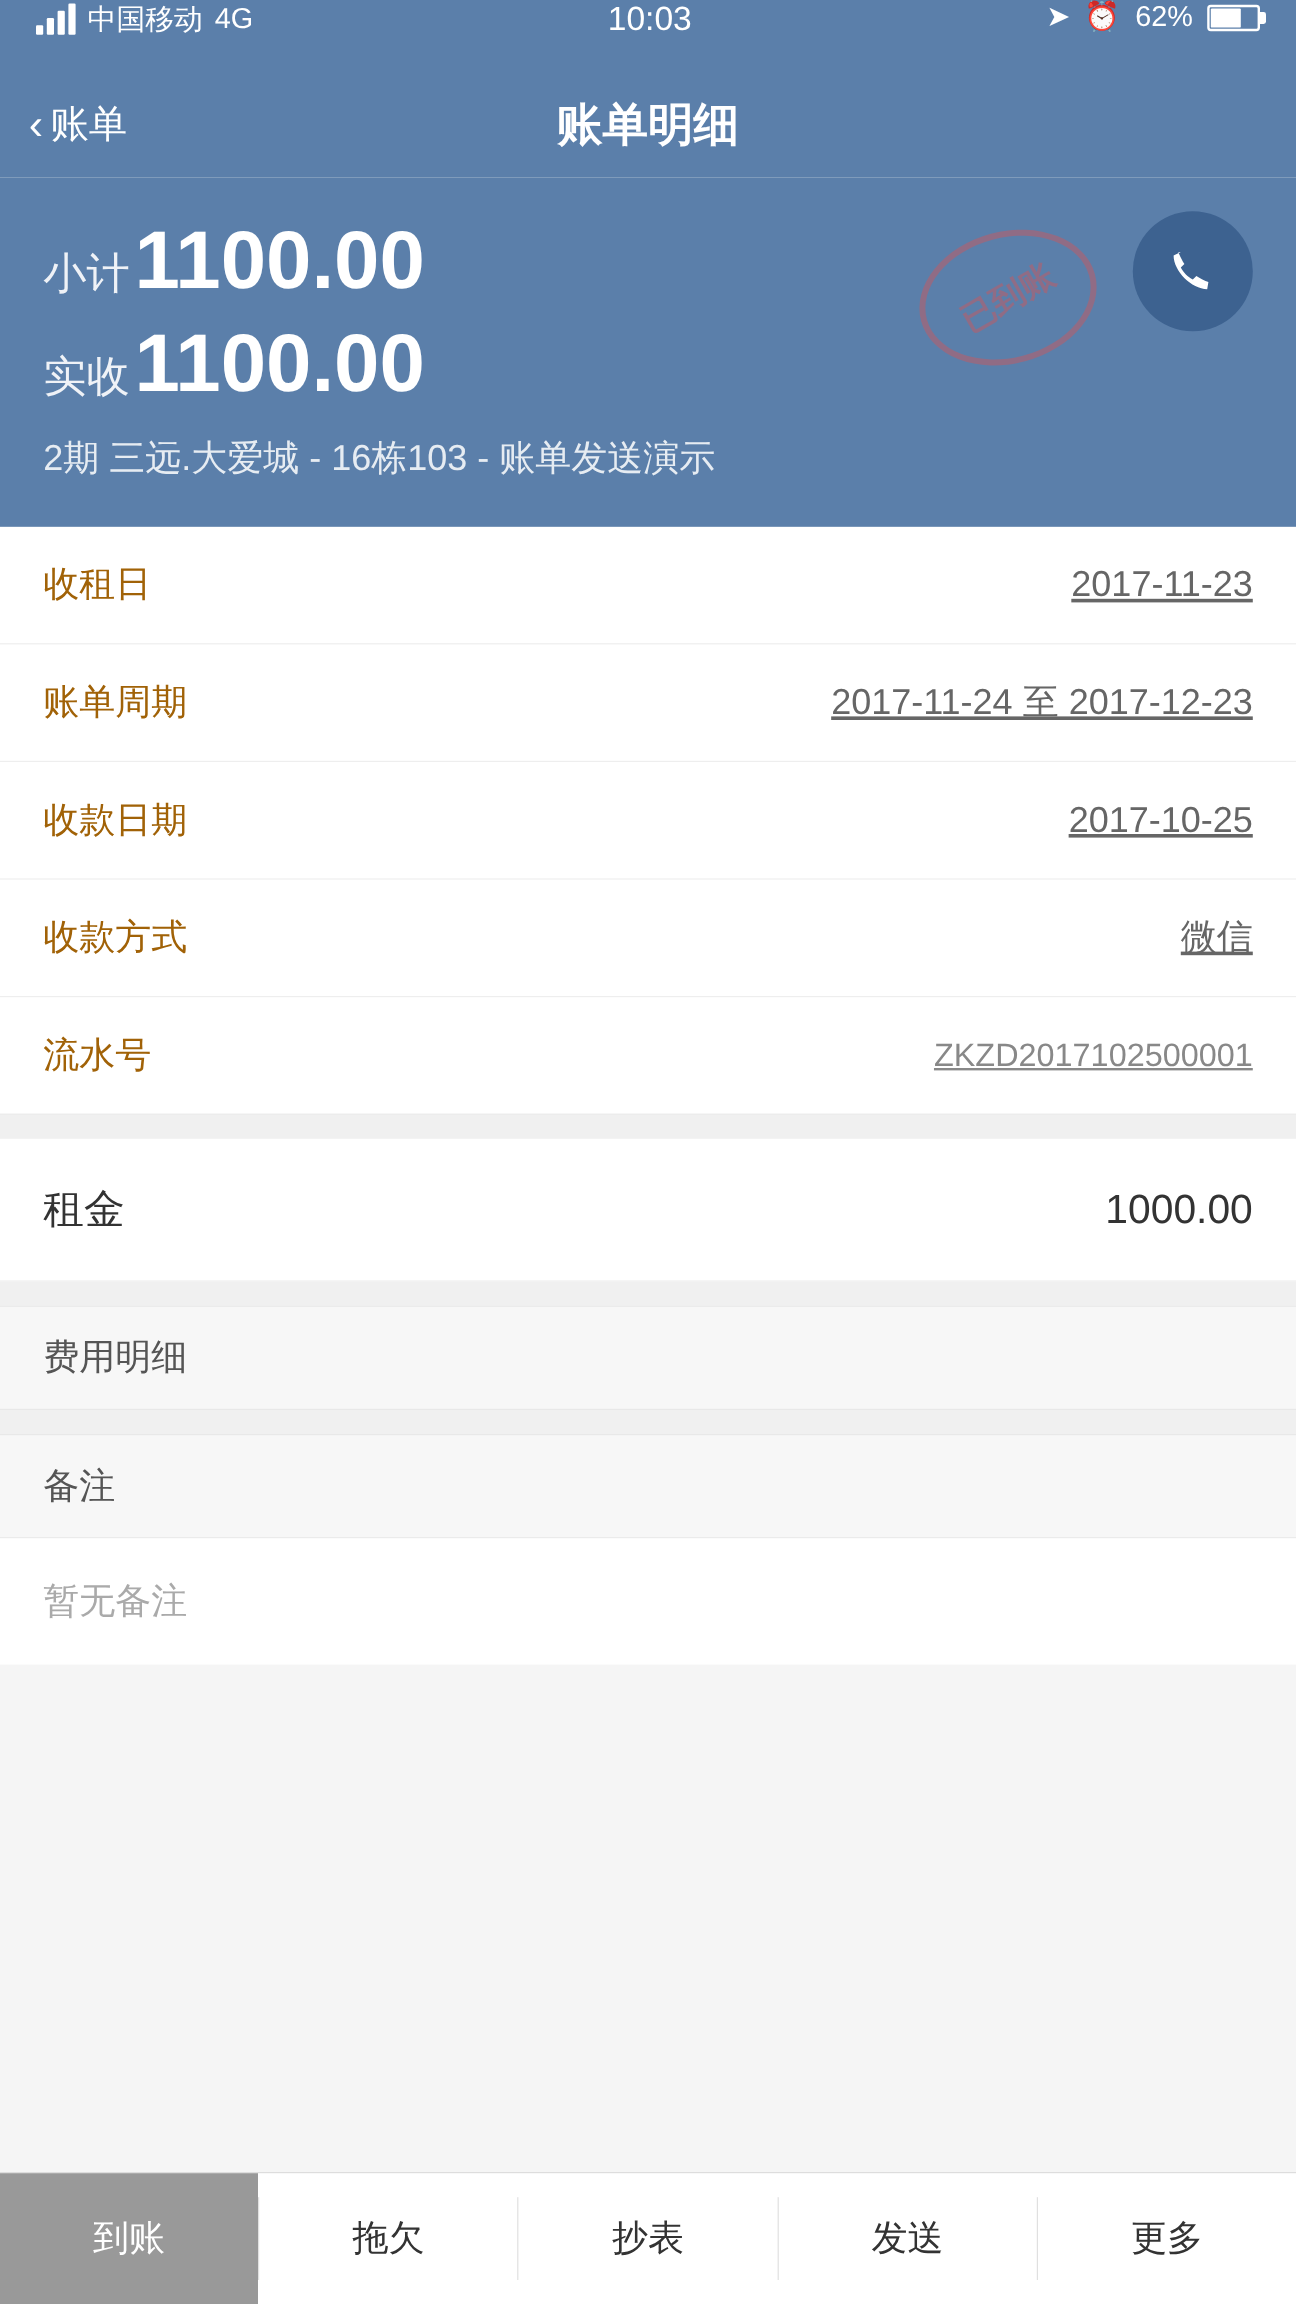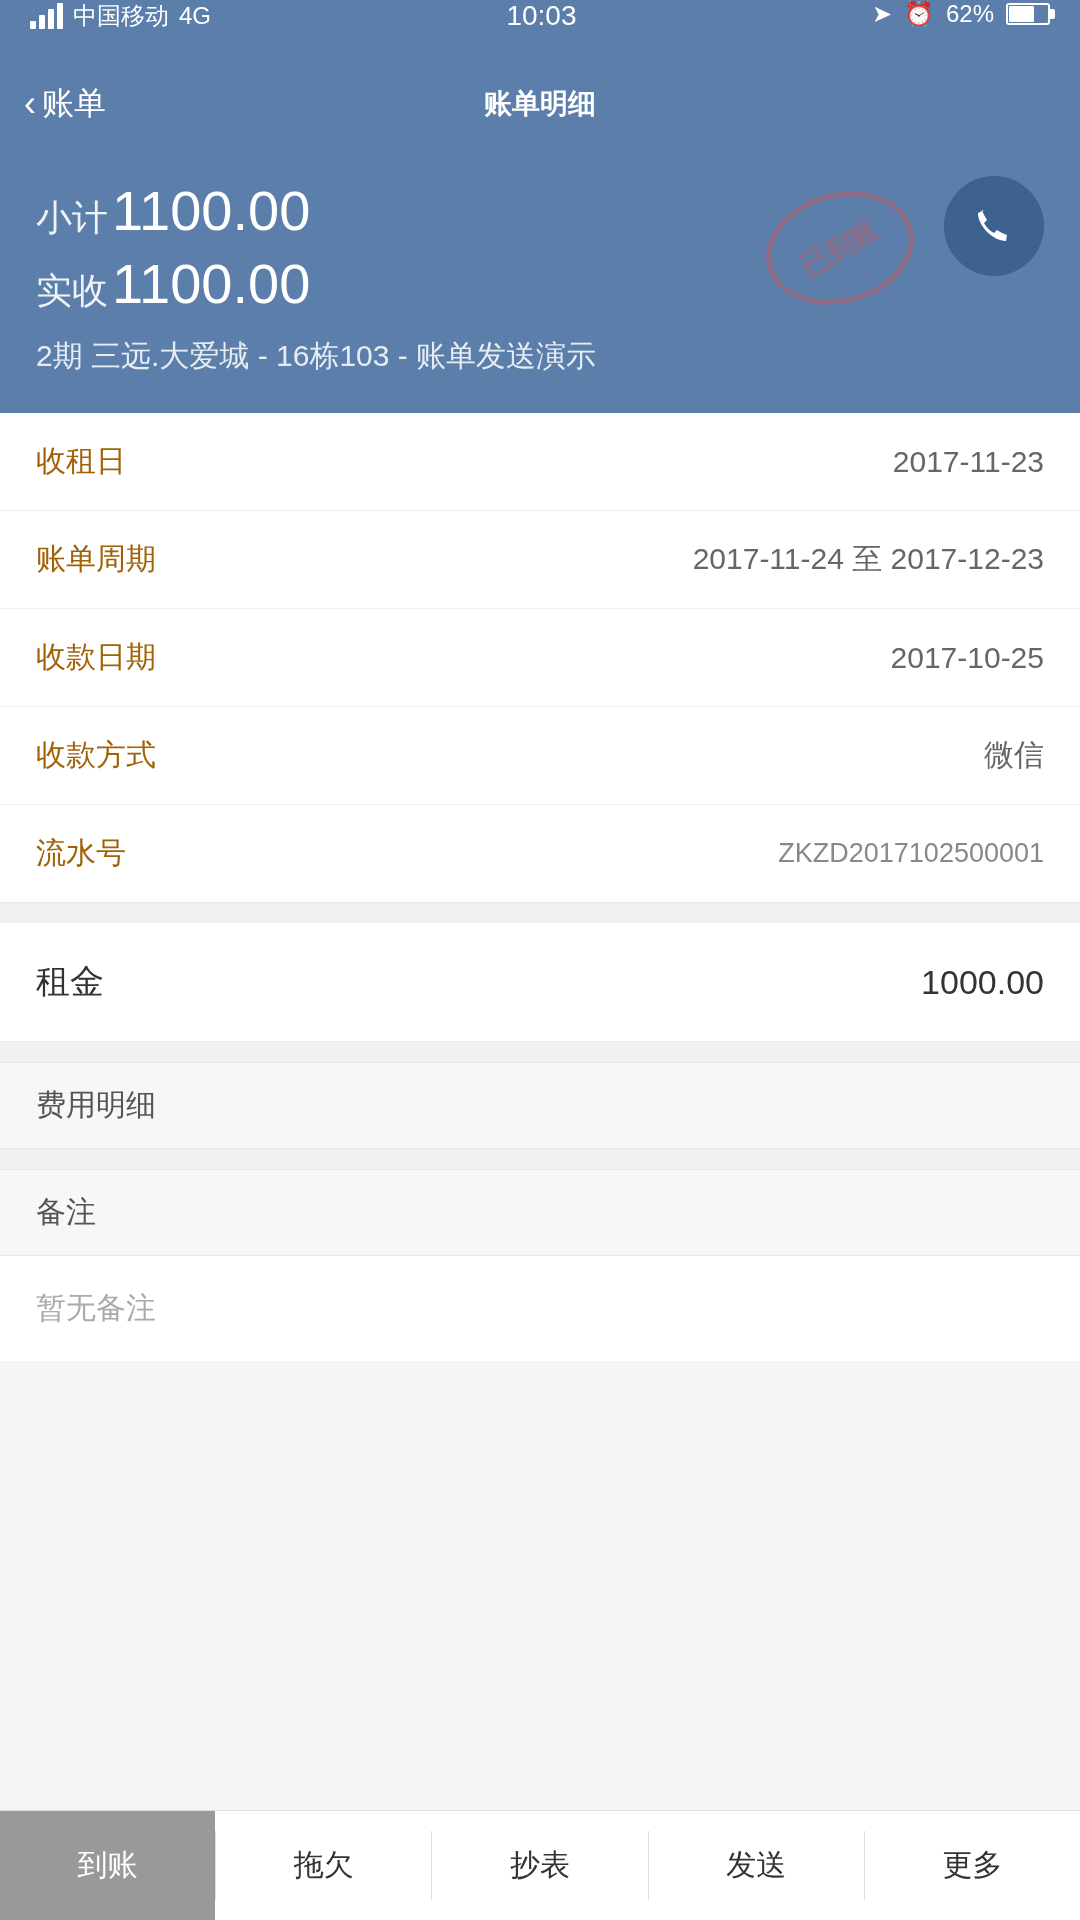--- a/index.html
+++ b/index.html
@@ -53,21 +53,21 @@
       color: white;
       font-size: 32px;
       cursor: pointer;
     }
     .nav-back-arrow {
       font-size: 36px;
       margin-right: 6px;
     }
     .nav-title {
       color: white;
-      font-size: 28px;
+      font-size: 38px;
       font-weight: 600;
     }
 
     
     .header-section {
       background: #5b7faa;
       padding: 30px 36px 36px 36px;
       position: relative;
     }
     .header-amount-row {
@@ -75,22 +75,22 @@
       align-items: baseline;
       margin-bottom: 8px;
     }
     .header-label {
       color: rgba(255,255,255,0.9);
       font-size: 36px;
       margin-right: 4px;
     }
     .header-amount {
       color: white;
-      font-size: 56px;
-      font-weight: 400;
+      font-size: 68px;
+      font-weight: 700;
     }
     .header-subtitle {
       color: rgba(255,255,255,0.85);
       font-size: 30px;
       margin-top: 20px;
     }
     .phone-button {
       position: absolute;
       right: 36px;
       top: 28px;
@@ -150,20 +150,21 @@
       min-height: 80px;
     }
     .info-row:last-child { border-bottom: none; }
     .info-row-label {
       color: #a16207;
       font-size: 30px;
     }
     .info-row-value {
       color: #666;
       font-size: 30px;
+      text-decoration: underline;
     }
     .info-row-value.serial {
       font-size: 27px;
       color: #888;
     }
 
     
     .section-sep {
       height: 20px;
       background: #f0f0f0;

